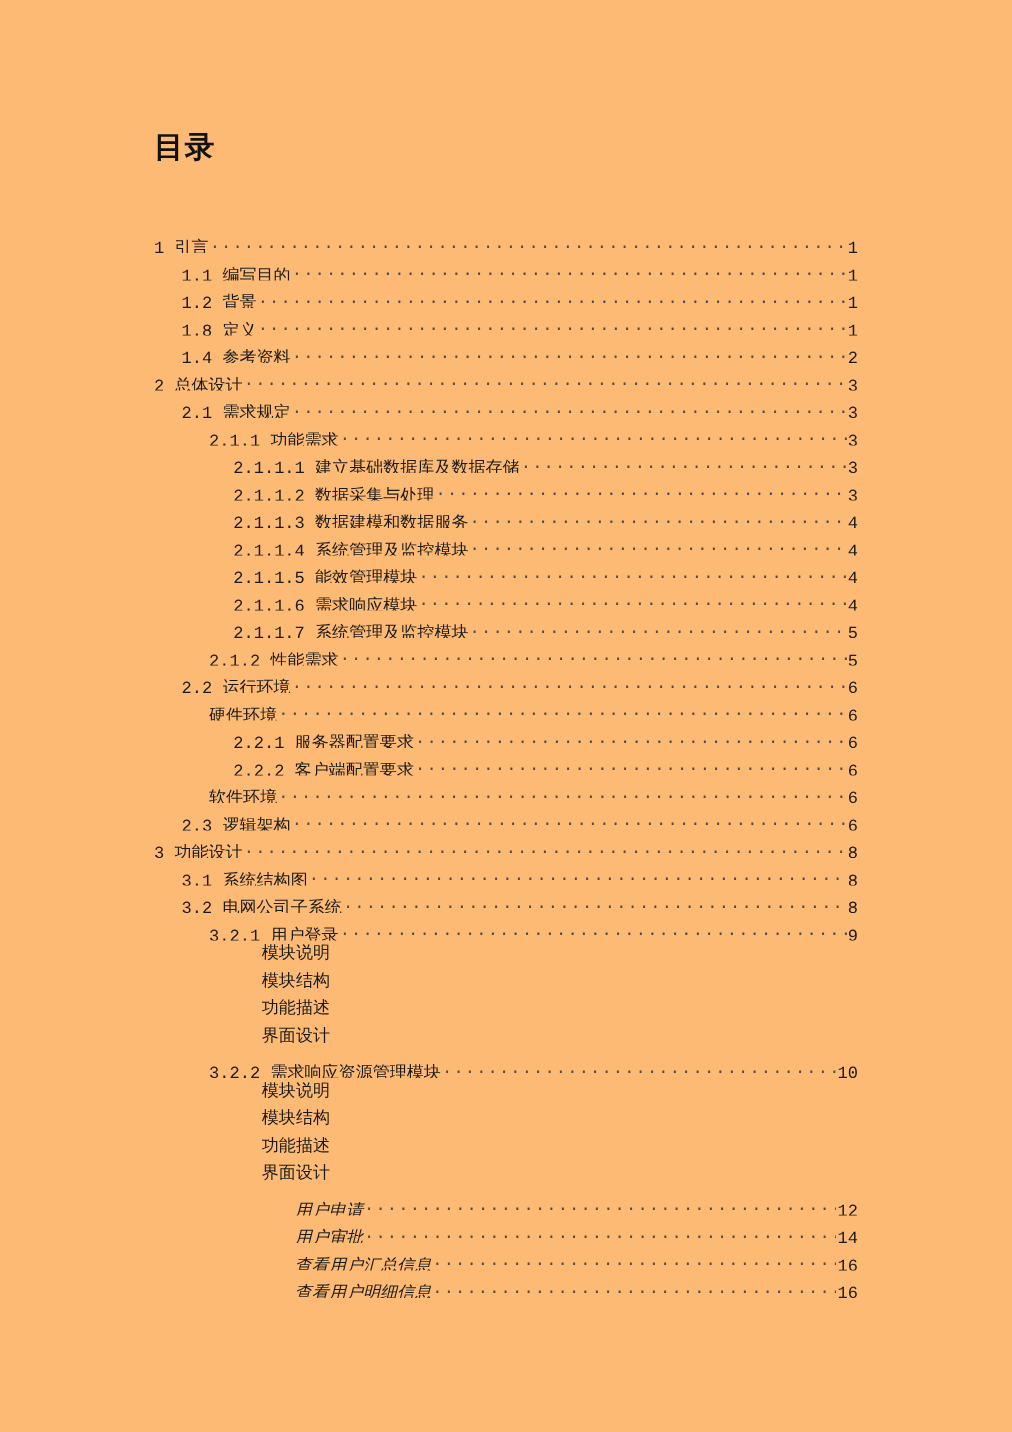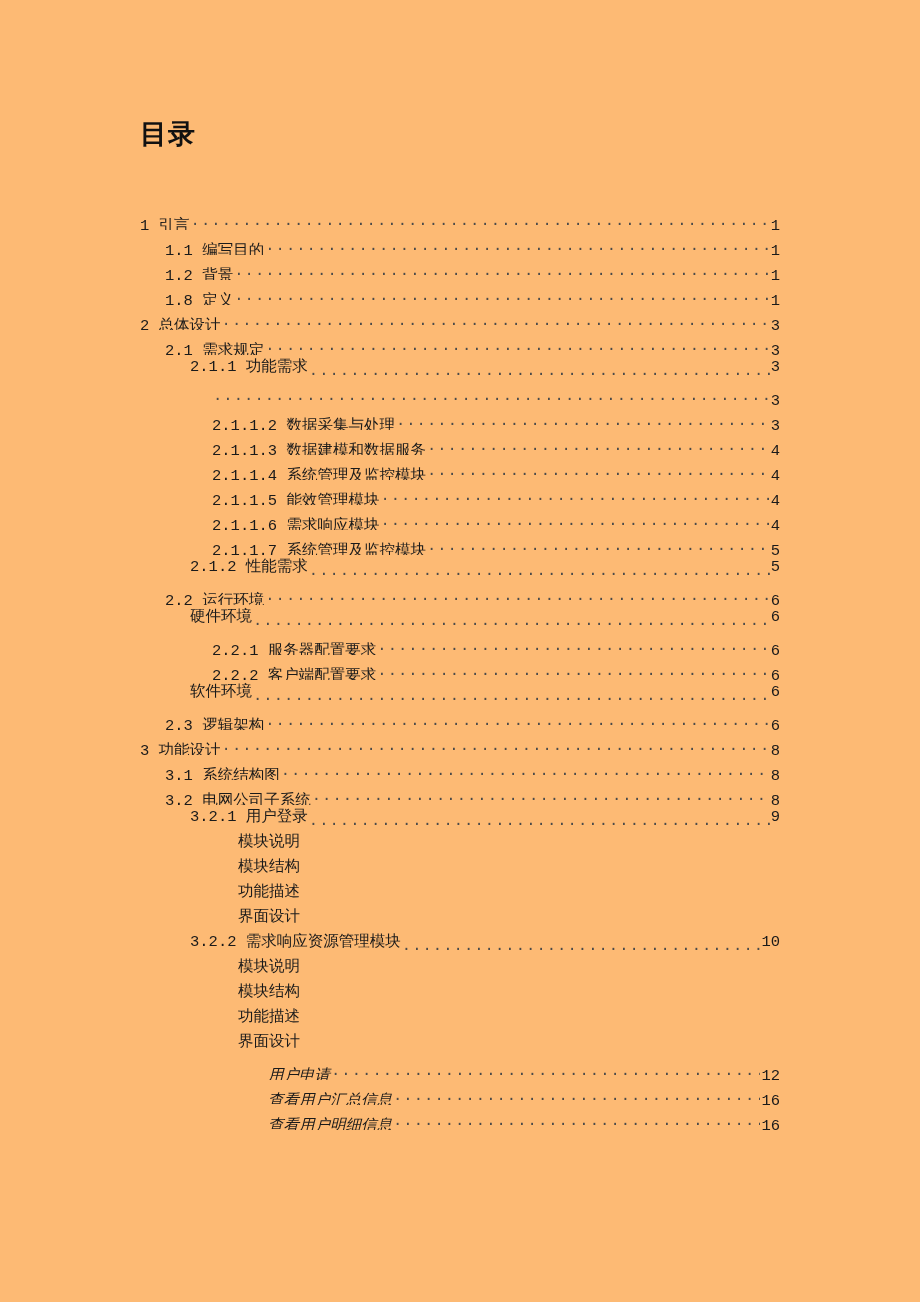--- a/index.html
+++ b/index.html
@@ -73,21 +73,21 @@
   }
   .toc-entry .pageno {
     flex: 0 0 auto;
     text-align: right;
     min-width: 9px;
     color: #1a1a1a;
   }
   
   .lvl1 { margin-left: 0px; }
   .lvl2 { margin-left: 25px; }
-  .lvl3 { margin-left: 50px; align-items: flex-end; }
+  .lvl3 { margin-left: 50px; }
   .lvl4 { margin-left: 72px; }
   .lvl5 { margin-left: 97px; flex-direction: column; }
   .lvl6 { margin-left: 128px; }
 
   .italic .label { font-style: italic; }
   .italic .pageno { font-style: normal; }
 </style>
 </head>
 <body>
 
@@ -109,36 +109,42 @@
       <div class="toc-entry lvl2">
         <span class="label">1.2 背景</span>
         <span class="leader"></span>
         <span class="pageno">1</span>
       </div>
       <div class="toc-entry lvl2">
         <span class="label">1.8 定义</span>
         <span class="leader"></span>
         <span class="pageno">1</span>
       </div>
+      <div class="toc-entry lvl2">
+        <span class="label">1.4 参考资料</span>
+        <span class="leader"></span>
+        <span class="pageno">2</span>
+      </div>
       <div class="toc-entry lvl1">
         <span class="label">2 总体设计</span>
         <span class="leader"></span>
         <span class="pageno">3</span>
       </div>
       <div class="toc-entry lvl2">
         <span class="label">2.1 需求规定</span>
         <span class="leader"></span>
         <span class="pageno">3</span>
       </div>
       <div class="toc-entry lvl3">
         <span class="label">2.1.1 功能需求</span>
         <span class="leader"></span>
         <span class="pageno">3</span>
       </div>
       <div class="toc-entry lvl4">
+        <span class="label">2.1.1.1 建立基础数据库及数据存储</span>
         <span class="leader"></span>
         <span class="pageno">3</span>
       </div>
       <div class="toc-entry lvl4">
         <span class="label">2.1.1.2 数据采集与处理</span>
         <span class="leader"></span>
         <span class="pageno">3</span>
       </div>
       <div class="toc-entry lvl4">
         <span class="label">2.1.1.3 数据建模和数据服务</span>
@@ -264,20 +270,25 @@
         <span class="label">界面设计</span>
         <span class="leader"></span>
         <span class="pageno">12</span>
       </div>
       <div class="toc-entry lvl6 italic">
         <span class="label">用户申请</span>
         <span class="leader"></span>
         <span class="pageno">12</span>
       </div>
       <div class="toc-entry lvl6 italic">
+        <span class="label">用户审批</span>
+        <span class="leader"></span>
+        <span class="pageno">14</span>
+      </div>
+      <div class="toc-entry lvl6 italic">
         <span class="label">查看用户汇总信息</span>
         <span class="leader"></span>
         <span class="pageno">16</span>
       </div>
       <div class="toc-entry lvl6 italic">
         <span class="label">查看用户明细信息</span>
         <span class="leader"></span>
         <span class="pageno">16</span>
       </div>
     </div>

